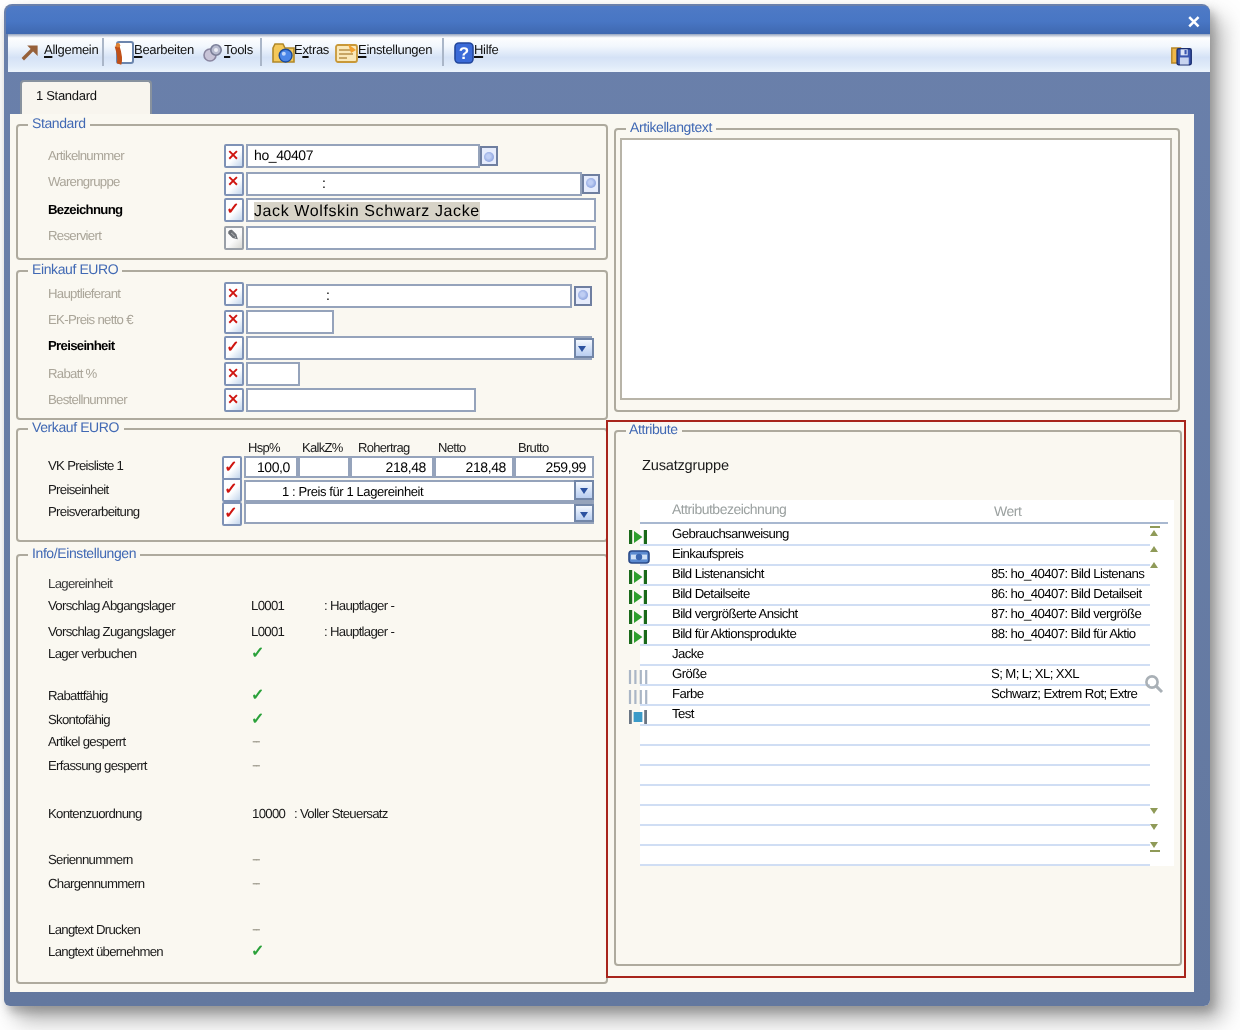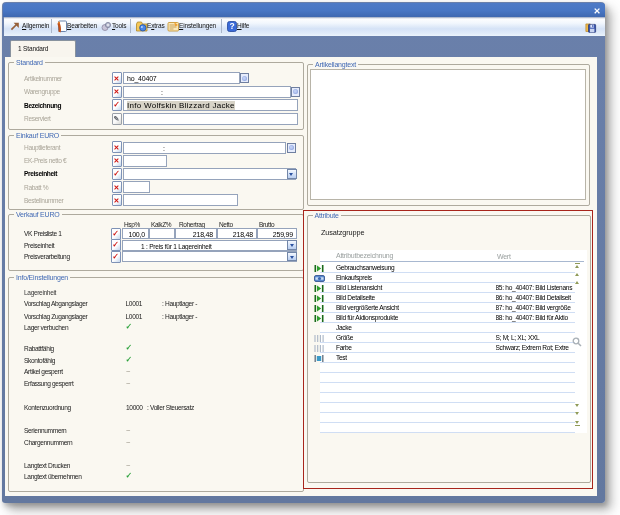--- a/index.html
+++ b/index.html
@@ -97,21 +97,21 @@
 <div class="lblb" style="left:24px;top:99.5px">Bezeichnung</div>
 <div class="lbl" style="left:24px;top:113px">Reserviert</div>
 <div class="ic icx" style="left:111.5px;top:72px"></div>
 <div class="ic icx" style="left:111.5px;top:85.5px"></div>
 <div class="ic icc" style="left:111.5px;top:99px"></div>
 <div class="ic icp" style="left:111.5px;top:112.5px"></div>
 <div class="inp" style="left:123px;top:72px;width:117px;height:12px;padding:1px 0 0 3px">ho_40407</div>
 <div class="bbtn" style="left:240px;top:73px"></div>
 <div class="inp" style="left:123px;top:85.5px;width:168px;height:12px;padding:1px 0 0 37px">:</div>
 <div class="bbtn" style="left:291px;top:86.5px"></div>
-<div class="inp" style="left:123px;top:99px;width:175px;height:12px;padding:1px 0 0 3px"><span style="background:#d7d3c7;font-size:8px;letter-spacing:0.3px">Info Wolfskin Blizzard Jacke</span></div>
+<div class="inp" style="left:123px;top:99px;width:175px;height:12px;padding:1px 0 0 3px"><span style="background:#d7d3c7;font-size:8px;letter-spacing:0.3px">Jack Wolfskin Schwarz Jacke</span></div>
 <div class="inp" style="left:123px;top:112.5px;width:175px;height:12px"></div>
 
 <div class="grp" style="left:8px;top:135px;width:294px;height:73px">
     <span class="gt">Einkauf EURO</span>
   </div>
 <div class="lbl" style="left:24px;top:141.5px">Hauptlieferant</div>
 <div class="lbl" style="left:24px;top:155px">EK-Preis netto €</div>
 <div class="lblb" style="left:24px;top:168px">Preiseinheit</div>
 <div class="lbl" style="left:24px;top:181.5px">Rabatt %</div>
 <div class="lbl" style="left:24px;top:194.5px">Bestellnummer</div>

